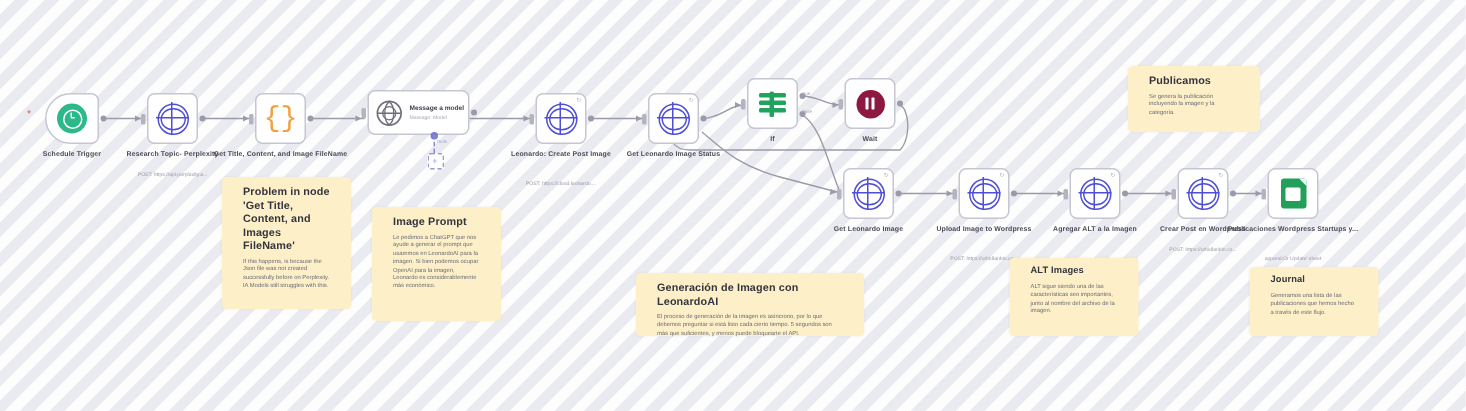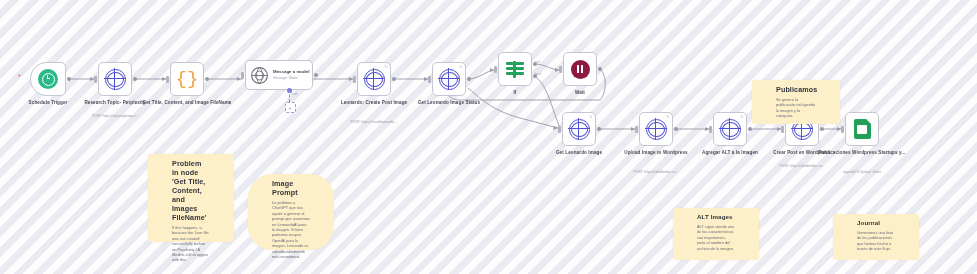--- a/index.html
+++ b/index.html
@@ -84,23 +84,22 @@
   .toolsline{position:absolute;left:0;top:0;width:0;height:12px;border-left:1px dashed #8a8ad0;}
   .toolsdot{position:absolute;left:-2.5px;top:-2.5px;width:5px;height:5px;background:#7b7bd4;border-radius:50%;}
   .toolslabel{position:absolute;left:2px;top:2px;font-size:3px;color:#9d9dc4;}
   .toolsbox{position:absolute;left:-4.5px;top:12px;width:9px;height:9px;border:1px dashed #9a9ad6;border-radius:2px;background:#fff;display:flex;align-items:center;justify-content:center;font-size:6px;color:#9a9ad6;line-height:1;}
 
   .starmark{position:absolute;font-size:7px;color:#ef5f5f;line-height:1;}
 
   
   .sticky{
     position:absolute;background:#fdf0c8;border-radius:3px;
-    box-sizing:border-box;padding:5px 24px;
+    box-sizing:border-box;padding:5px 14px;
     box-shadow:0 0 0 1px rgba(0,0,0,0.02);
-    margin-top:36px;
   }
   .sticky h4{
     margin:0 0 3px 0;font-size:7.2px;line-height:9px;
     color:#34343f;font-weight:700;letter-spacing:.1px;
   }
   .sticky p{
     margin:0;font-size:3.9px;line-height:5.4px;color:#6a6a76;
   }
   .sticky.small h4{font-size:6.2px;line-height:8px;}
 </style>
@@ -314,30 +313,34 @@
     </div>
     <div class="nlabel">Publicaciones Wordpress Startups y...</div>
     <div class="nsub low">append:Or Update' sheet</div>
   </div>
 
   <div class="sticky" style="left:148px;top:118px;width:86px;height:88px;">
     <h4>Problem in node 'Get Title, Content, and Images FileName'</h4>
     <p>If this happens, is because the Json file was not created successfully before on Perplexity. IA Models still struggles with this.</p>
   </div>
 
-  <div class="sticky" style="left:248px;top:138px;width:86px;height:76px;border-radius:24px;">
+  <div class="sticky" style="left:248px;top:138px;width:86px;height:76px;">
     <h4>Image Prompt</h4>
     <p>Le pedimos a ChatGPT que nos ayude a generar el prompt que usaremos en LeonardoAI para la imagen. Si bien podemos ocupar OpenAI para la imagen, Leonardo es considerablemente más económico.</p>
   </div>
 
   <div class="sticky" style="left:752px;top:44px;width:88px;height:44px;">
     <h4>Publicamos</h4>
     <p>Se genera la publicación incluyendo la imagen y la categoría.</p>
   </div>
 
+  <div class="sticky" style="left:424px;top:182px;width:152px;height:42px;">
+    <h4>Generación de Imagen con LeonardoAI</h4>
+    <p>El proceso de generación de la imagen es asíncrono, por lo que debemos preguntar si está listo cada cierto tiempo. 5 segundos son más que suficientes, y menos puede bloquearte el API.</p>
+  </div>
 
   <div class="sticky small" style="left:673px;top:172px;width:86px;height:52px;">
     <h4>ALT Images</h4>
     <p>ALT sigue siendo una de las características seo importantes, junto al nombre del archivo de la imagen.</p>
   </div>
 
   <div class="sticky small" style="left:833px;top:178px;width:86px;height:46px;">
     <h4>Journal</h4>
     <p>Generamos una lista de las publicaciones que hemos hecho a través de este flujo.</p>
   </div>

